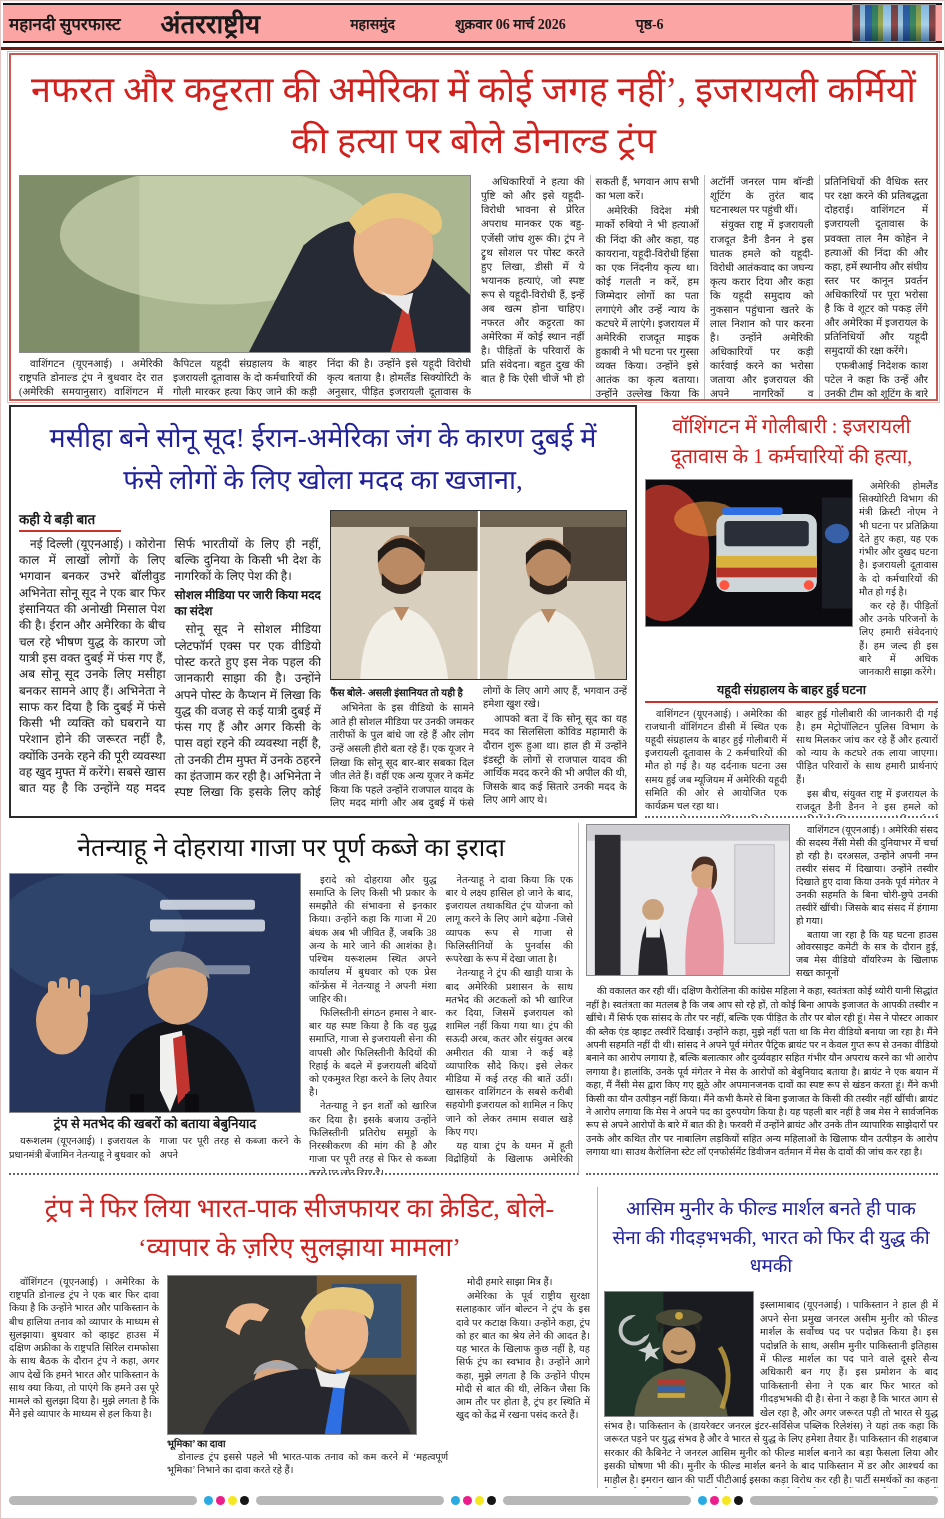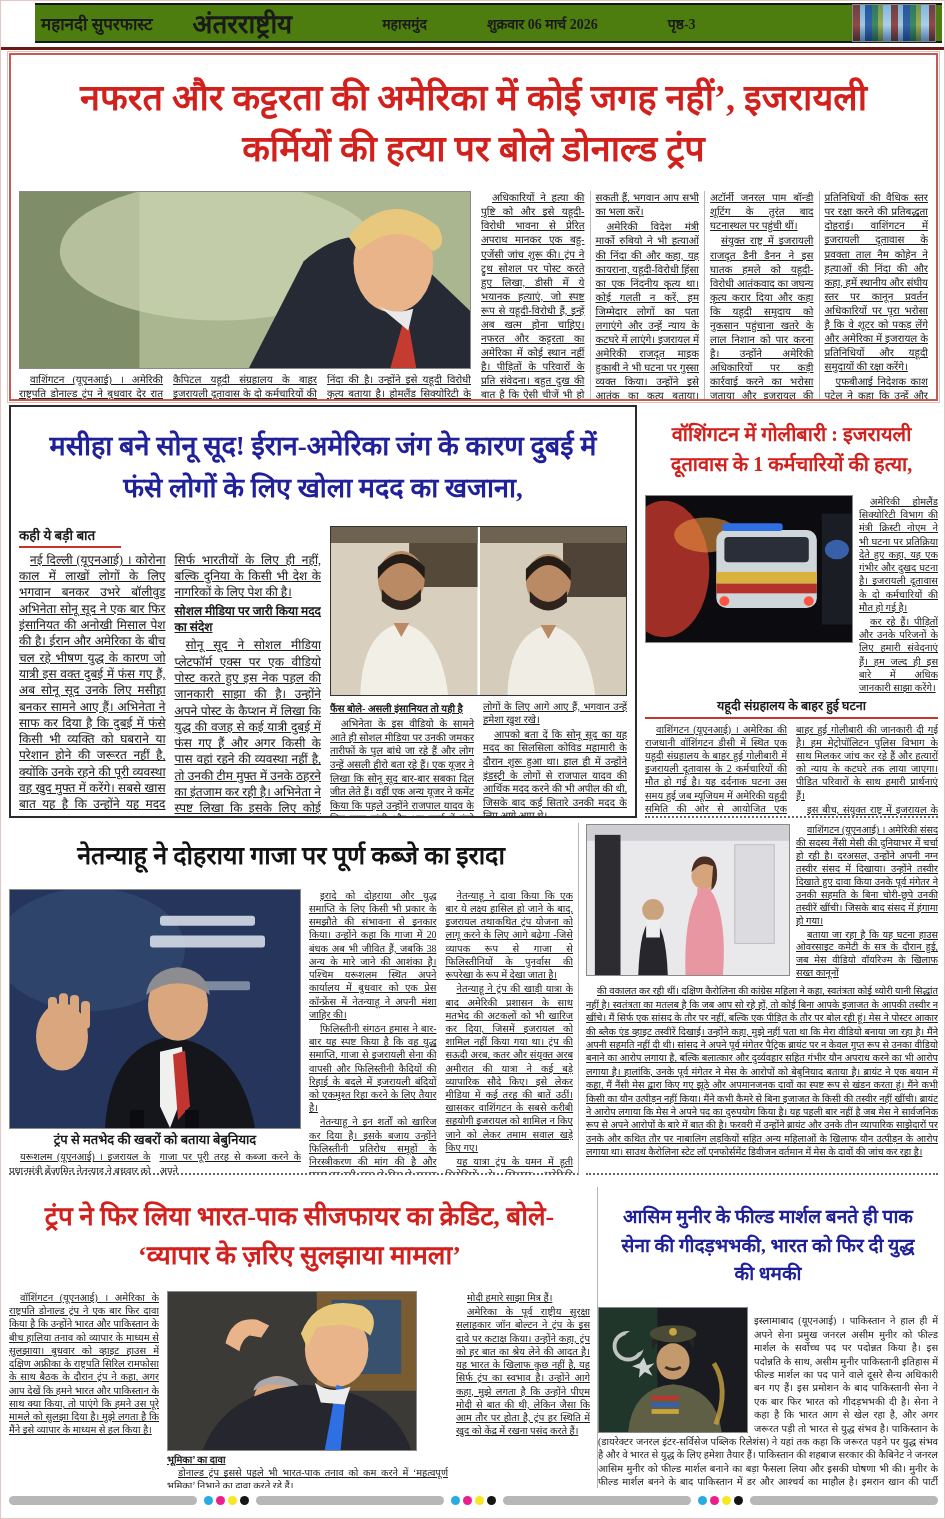--- a/index.html
+++ b/index.html
@@ -1,42 +1,42 @@
 <!DOCTYPE html>
 <html><head>
 <meta charset="utf-8">
 <style>
   html,body{margin:0;padding:0;background:#fff;}
   *{box-sizing:border-box;}
   .page{position:relative;width:945px;height:1519px;background:#fff;overflow:hidden;
         font-family:"Liberation Serif","DejaVu Serif",serif;color:#1a1a1a;border:1px solid #e3c6c6;}
   
-  .masthead{position:absolute;top:2px;left:2px;right:2px;height:40px;background:#4d7c0f;
+  .masthead{position:absolute;top:2px;left:2px;right:2px;height:40px;background:#fca5a5;
             border-top:2px solid #161616;border-bottom:2px solid #161616;
-            display:flex;align-items:center;padding:0 6px;margin-left:32px;}
+            display:flex;align-items:center;padding:0 6px;}
   .masthead .paper{font-size:17px;font-weight:bold;margin-right:40px;}
   .masthead .section{font-size:26px;font-weight:bold;margin-right:90px;}
   .masthead .city{font-size:14px;font-weight:bold;margin-right:60px;}
   .masthead .date{font-size:14px;font-weight:bold;margin-right:70px;}
   .masthead .pageno{font-size:14px;font-weight:bold;margin-right:14px;}
   .flags{width:84px;height:38px;border:1px solid #888;
          background:
            linear-gradient(180deg,#7fb6e0 0%,#a9d0ea 55%,#4d79a8 100%);
          position:relative;overflow:hidden;flex-shrink:0;}
   .flags:before{content:"";position:absolute;inset:0;
          background:repeating-linear-gradient(90deg,#d23b2e 0 7px,#f5f3ef 7px 12px,#2e62a8 12px 19px,#3f9950 19px 25px,#e9c93e 25px 30px,transparent 30px 38px);
          opacity:.85;mix-blend-mode:multiply;}
   .masthead-rule{position:absolute;top:46px;left:0;right:0;height:3px;background:#6e1a14;}
   
   section{position:absolute;overflow:hidden;}
-  .hl{margin:16px;text-align:center;font-weight:bold;line-height:1.45;}
+  .hl{margin:8px;text-align:center;font-weight:normal;line-height:1.45;}
   .hl.red{color:#d2201d;}
   .hl.blue{color:#20209a;}
   .hl.black{color:#121212;}
-  .flow{text-align:justify;text-decoration:underline;}
+  .flow{text-align:justify;}
   .flow p.para{margin:0 0 1px;text-indent:11px;}
   .cols2{columns:2;column-gap:9px;}
   .cols3{columns:3;column-gap:10px;}
   .cols4{columns:4;column-gap:11px;}
   .ruled{column-rule:1px solid #b9b9b9;}
   .subhead{font-weight:bold;margin:2px 0;}
   .photo{display:block;border:1px solid #8a8a8a;background:#ddd;}
   .photo-caption{font-weight:bold;text-align:center;font-size:12.5px;line-height:1.3;
                  border-bottom:2px solid #c8332c;padding:3px 0 2px;margin:0 0 4px;}
   
@@ -83,41 +83,41 @@
   
   .ceasefire{top:1180px;left:8px;width:581px;height:307px;}
   .ceasefire .hl{font-size:26px;line-height:1.5;}
   .ce-row{display:flex;gap:8px;margin-top:4px;}
   .ce-col1{width:150px;flex-shrink:0;font-size:9.8px;line-height:1.35;height:212px;overflow:hidden;}
   .ce-mid{width:281px;flex-shrink:0;}
   .ce-mid svg{width:250px;height:160px;}
   .ce-mid .flow{font-size:9.8px;line-height:1.35;margin-top:2px;}
   .ce-col3{flex:1;font-size:9.8px;line-height:1.35;height:212px;overflow:hidden;}
   
-  .munir{top:1186px;left:596px;width:341px;height:301px;border-left:1px solid #b5b5b5;}
+  .munir{top:1186px;left:596px;width:341px;height:301px;border-left:1px solid #b5b5b5;padding-left:6px;}
   .munir .hl{font-size:19px;line-height:1.5;}
   .mu-body{font-size:9.8px;line-height:1.37;margin-top:3px;height:250px;overflow:hidden;text-align:justify;}
   .mu-body svg{float:left;width:150px;height:126px;margin:2px 6px 2px 0;border:1px solid #888;}
   
   .footer{position:absolute;top:1493px;left:8px;width:929px;height:12px;display:flex;align-items:center;gap:7px;}
   .regbar{flex:1;height:9px;background:#b7b7b7;border-radius:6px;}
   .cmyk-dots{display:flex;gap:3px;align-items:center;}
   .cmyk-dots .dot{width:9px;height:9px;border-radius:50%;display:inline-block;}
 </style>
 </head>
 <body>
 
 <div class="page">
 
   <header class="masthead">
     <span class="paper">महानदी सुपरफास्ट</span>
     <span class="section">अंतरराष्ट्रीय</span>
     <span class="city">महासमुंद</span>
     <span class="date">शुक्रवार 06 मार्च 2026</span>
-    <span class="pageno">पृष्ठ-3</span>
+    <span class="pageno">पृष्ठ-6</span>
     <span style="flex:1"></span>
     <span class="flags"></span>
   </header>
   <div class="masthead-rule"></div>
 
   <section class="lead-box">
     <h1 class="hl red">नफरत और कट्टरता की अमेरिका में कोई जगह नहीं’, इजरायली कर्मियों की हत्या पर बोले डोनाल्ड ट्रंप</h1>
     <div class="lead-content">
       <div class="lead-left">
         <svg class="photo" width="452" height="178" viewBox="0 0 452 178" preserveAspectRatio="none" xmlns="http://www.w3.org/2000/svg">

